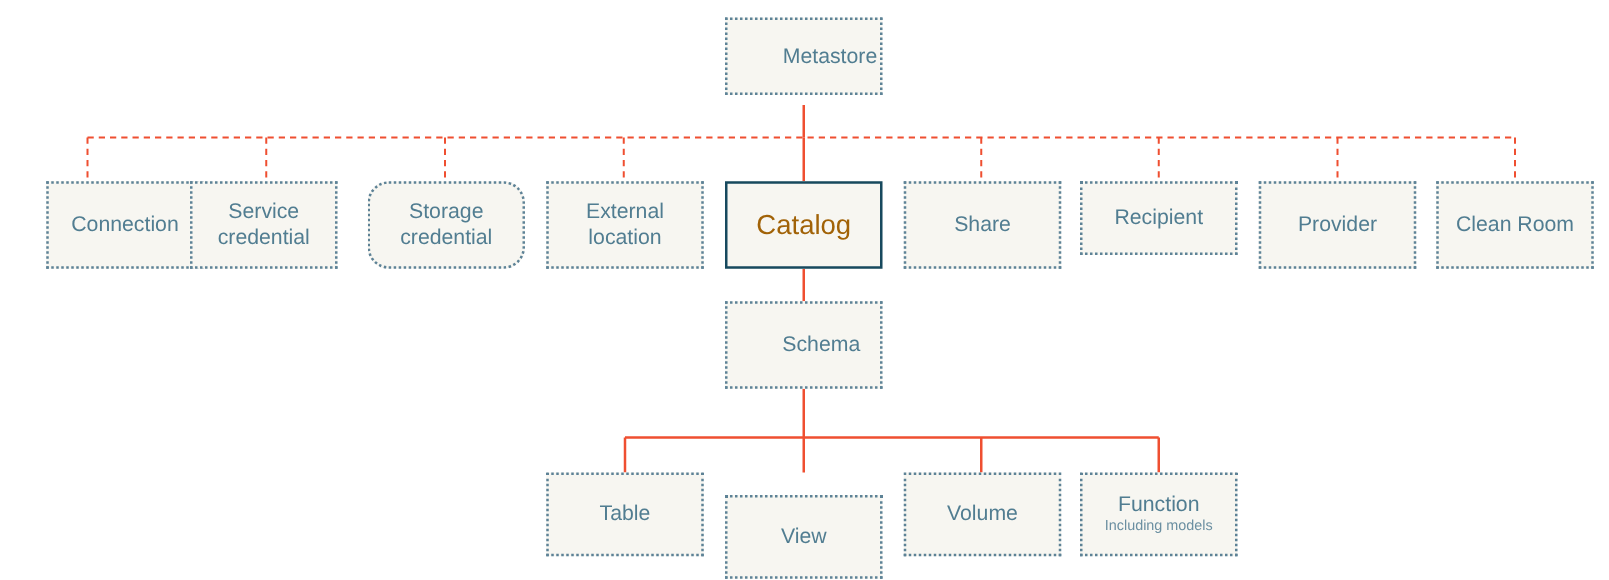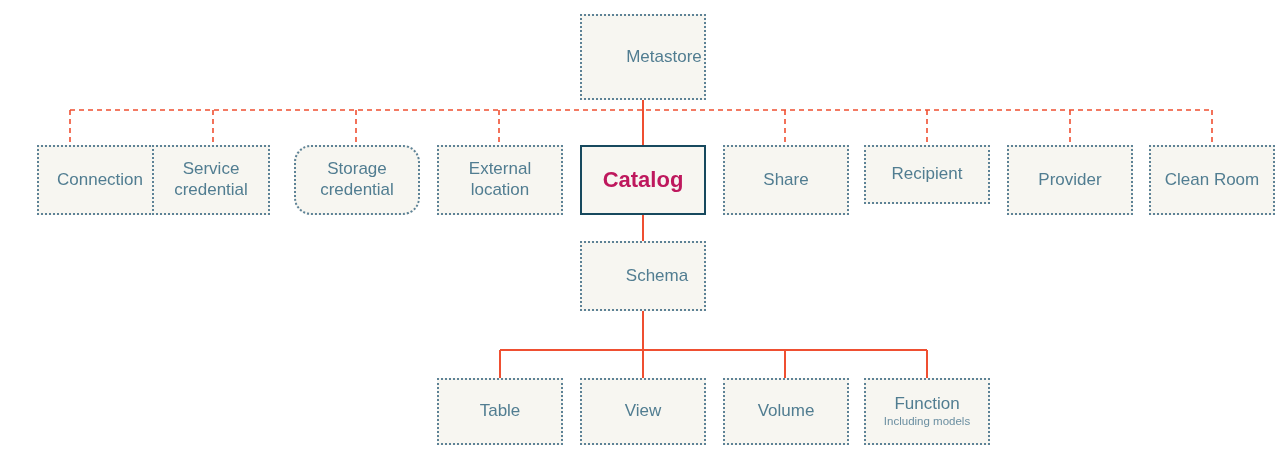--- a/index.html
+++ b/index.html
@@ -42,23 +42,22 @@
     text-align: center;
     line-height: 1.22;
   }
   .node.dotted {
     border: 2px dotted #5d8296;
     color: #517d91;
     font-size: 17px;
   }
   .node.solid {
     border: 2px solid #17495e;
-    color: #be185d;
+    color: #a16207;
     font-size: 22px;
-    font-weight: bold;
   }
   .node-label {
     display: block;
     white-space: pre-line;
   }
   .node-sub {
     display: block;
     font-size: 11.5px;
     color: #6b8fa1;
     margin-top: 1px;
@@ -83,21 +82,21 @@
       <line x1="643" y1="110" x2="643" y2="145" stroke="#ef4f31" stroke-width="2"></line>
       <line x1="643" y1="215" x2="643" y2="241" stroke="#ef4f31" stroke-width="2"></line>
       <line x1="643" y1="311" x2="643" y2="350" stroke="#ef4f31" stroke-width="2"></line>
       <line x1="500" y1="350" x2="927" y2="350" stroke="#ef4f31" stroke-width="2"></line>
       <line x1="500" y1="350" x2="500" y2="378" stroke="#ef4f31" stroke-width="2"></line>
       <line x1="643" y1="350" x2="643" y2="378" stroke="#ef4f31" stroke-width="2"></line>
       <line x1="785" y1="350" x2="785" y2="378" stroke="#ef4f31" stroke-width="2"></line>
       <line x1="927" y1="350" x2="927" y2="378" stroke="#ef4f31" stroke-width="2"></line>
     </svg>
   <div id="node-layer">
-      <div class="node dotted" style="left: 580px; top: 14px; width: 126px; height: 86px; padding-left: 42px;">
+      <div class="node dotted" style="left: 580px; top: 14px; width: 126px; height: 62px; padding-left: 42px;">
         <span class="node-label">Metastore</span>
       </div>
       <div class="node dotted" style="left: 8px; top: 145px; width: 126px; height: 70px; margin-left: 29px;">
         <span class="node-label">Connection</span>
       </div>
       <div class="node dotted" style="left: 152px; top: 145px; width: 118px; height: 70px;">
         <span class="node-label">Service
 credential</span>
       </div>
       <div class="node dotted" style="left: 294px; top: 145px; width: 126px; height: 70px; border-radius: 17px;">
@@ -122,21 +121,21 @@
       </div>
       <div class="node dotted" style="left: 1149px; top: 145px; width: 126px; height: 70px;">
         <span class="node-label">Clean Room</span>
       </div>
       <div class="node dotted" style="left: 580px; top: 241px; width: 126px; height: 70px; padding-left: 28px;">
         <span class="node-label">Schema</span>
       </div>
       <div class="node dotted" style="left: 437px; top: 378px; width: 126px; height: 67px; text-align: right;">
         <span class="node-label">Table</span>
       </div>
-      <div class="node dotted" style="left: 580px; top: 378px; width: 126px; height: 67px;">
+      <div class="node dotted" style="left: 580px; top: 396px; width: 126px; height: 67px;">
         <span class="node-label">View</span>
       </div>
       <div class="node dotted" style="left: 723px; top: 378px; width: 126px; height: 67px;">
         <span class="node-label">Volume</span>
       </div>
       <div class="node dotted" style="left: 864px; top: 378px; width: 126px; height: 67px;">
         <span class="node-label">Function</span>
         <span class="node-sub">Including models</span>
       </div>
     </div>

